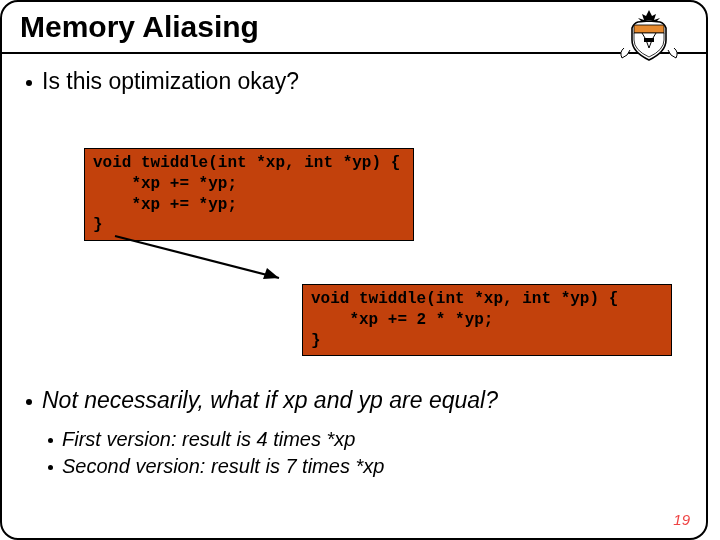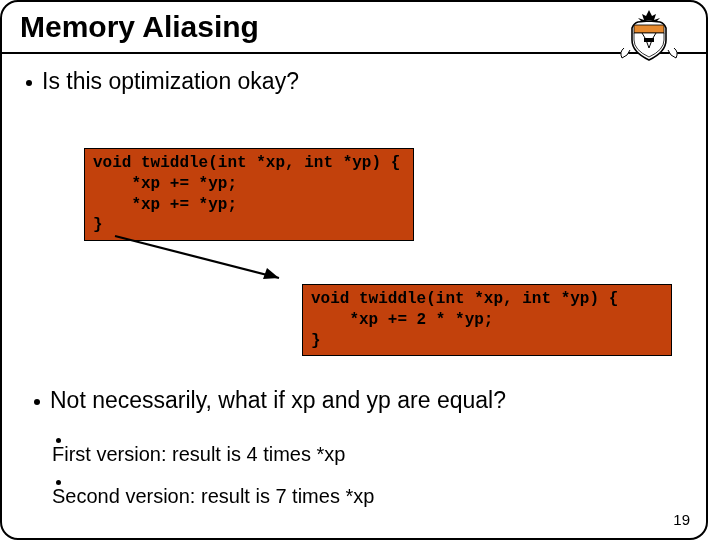--- a/index.html
+++ b/index.html
@@ -46,21 +46,20 @@
     margin: 12px 10px 0 4px;
     flex-shrink: 0;
   }
   .bullet-lvl2 {
     display: flex;
     align-items: flex-start;
     font-size: 20px;
     color: #000;
     margin-left: 22px;
     margin-bottom: 4px;
-    flex-direction: column;
   }
   .bullet-lvl2 .dot {
     width: 5px; height: 5px; background: #000; border-radius: 50%;
     margin: 10px 9px 0 4px;
     flex-shrink: 0;
   }
   .codebox {
     background: #c2410c;
     border: 1.5px solid #000;
     font-family: "Courier New", monospace;
@@ -81,27 +80,28 @@
     left: 300px; top: 282px;
     width: 370px;
   }
   .arrow {
     position: absolute;
     left: 105px; top: 228px;
     width: 190px; height: 60px;
   }
   .lower {
     position: absolute;
-    left: 28px; top: 385px; right: 20px;
+    left: 20px; top: 385px; right: 20px; font-style: italic;
   }
   .pagenum {
     position: absolute;
     right: 16px; bottom: 10px;
     font-size: 15px;
-    color: #000000;
+    color: #ef4444;
+    font-style: italic;
   }
 </style>
 </head>
 <body>
 
 <div class="slide">
 
   <div class="header">
     <div class="title">Memory Aliasing</div>
     <svg class="logo" viewBox="0 0 70 56">

